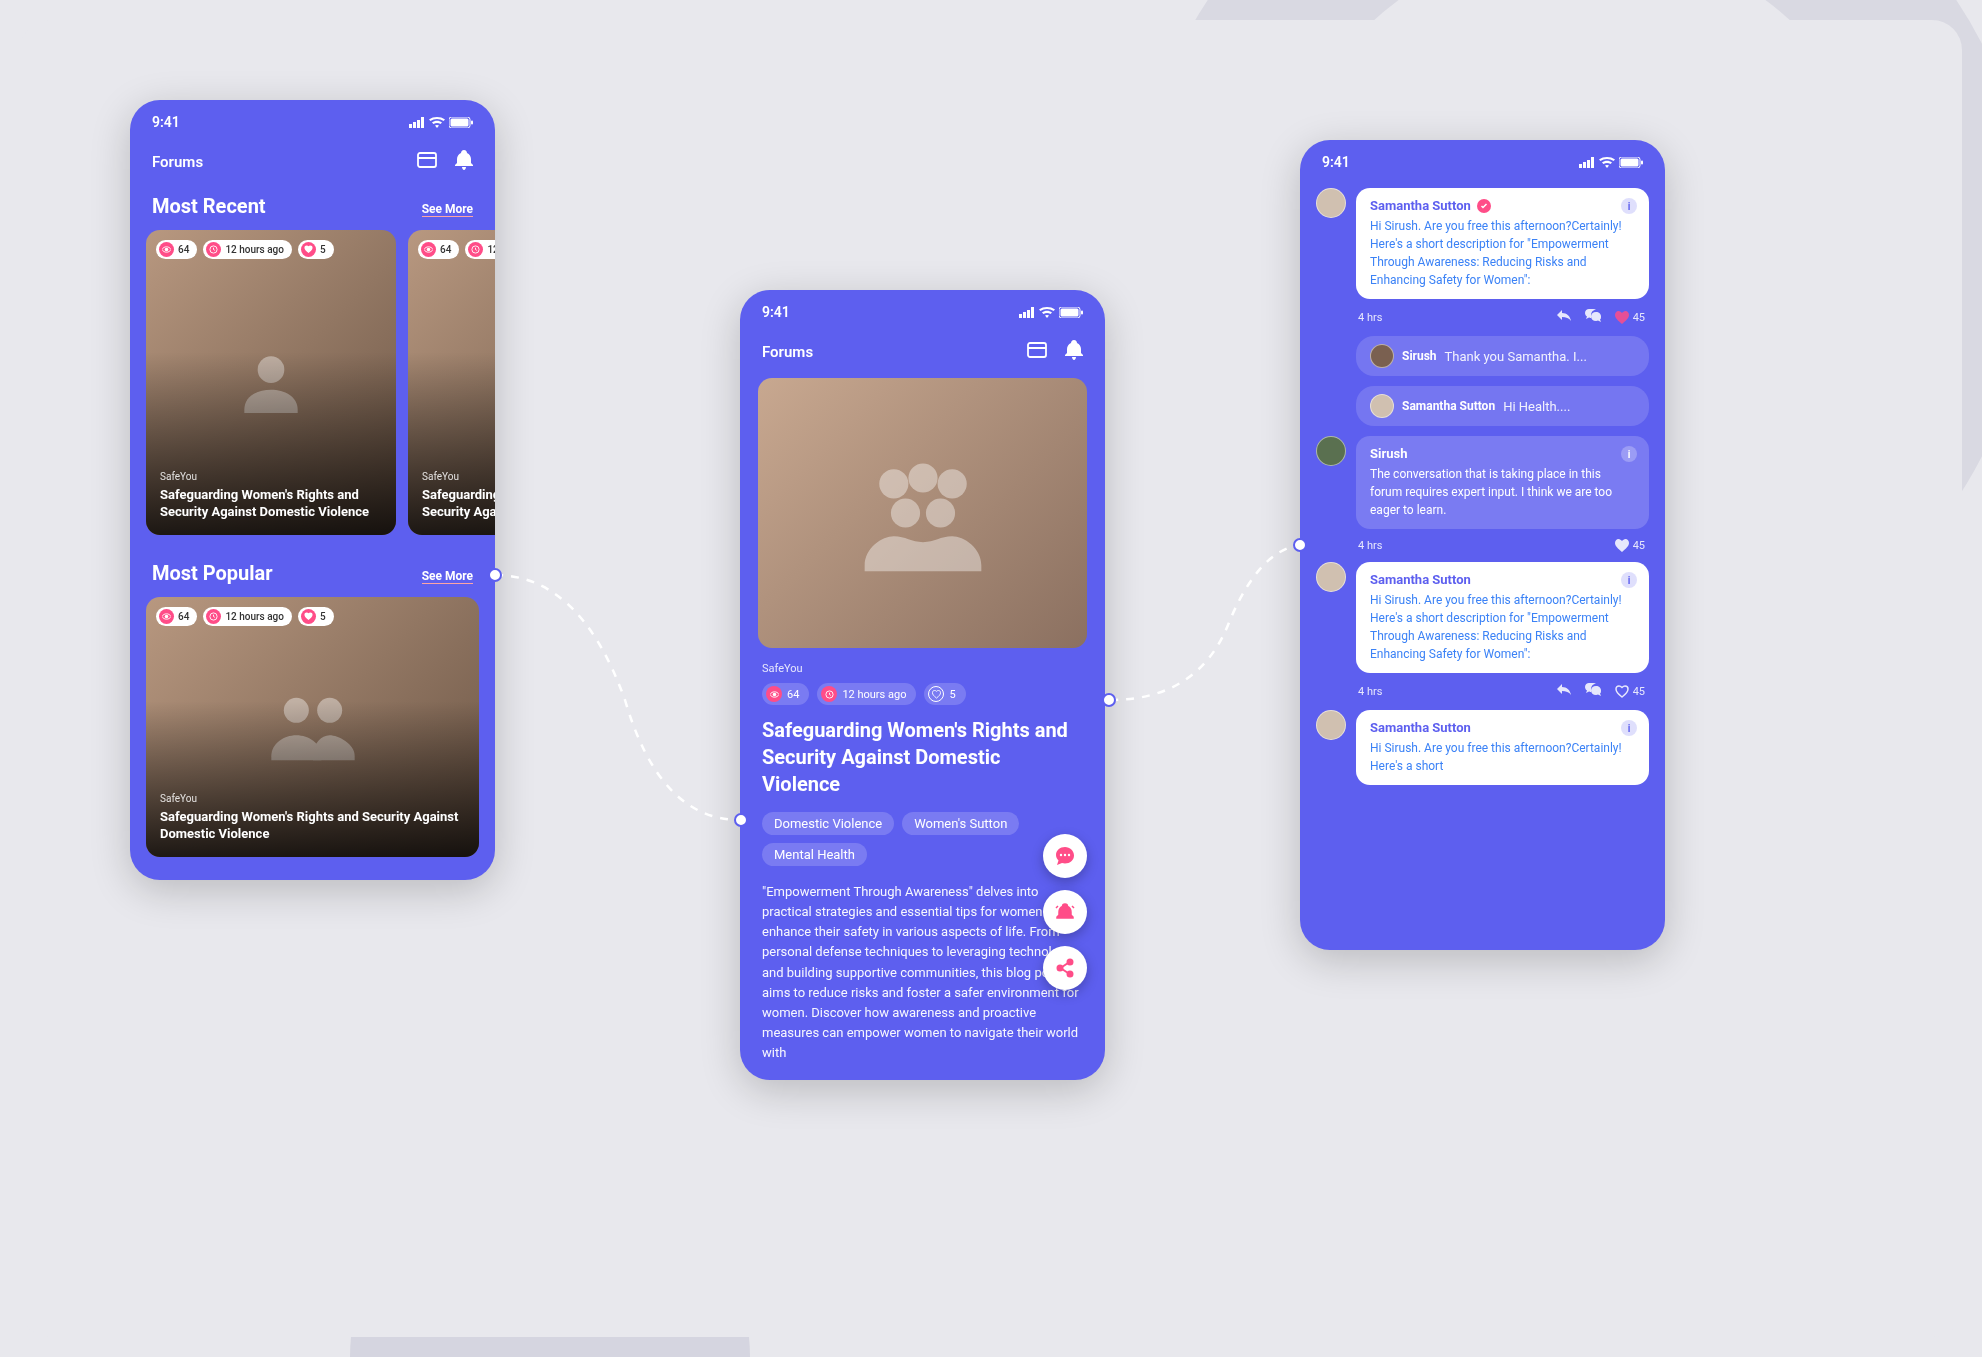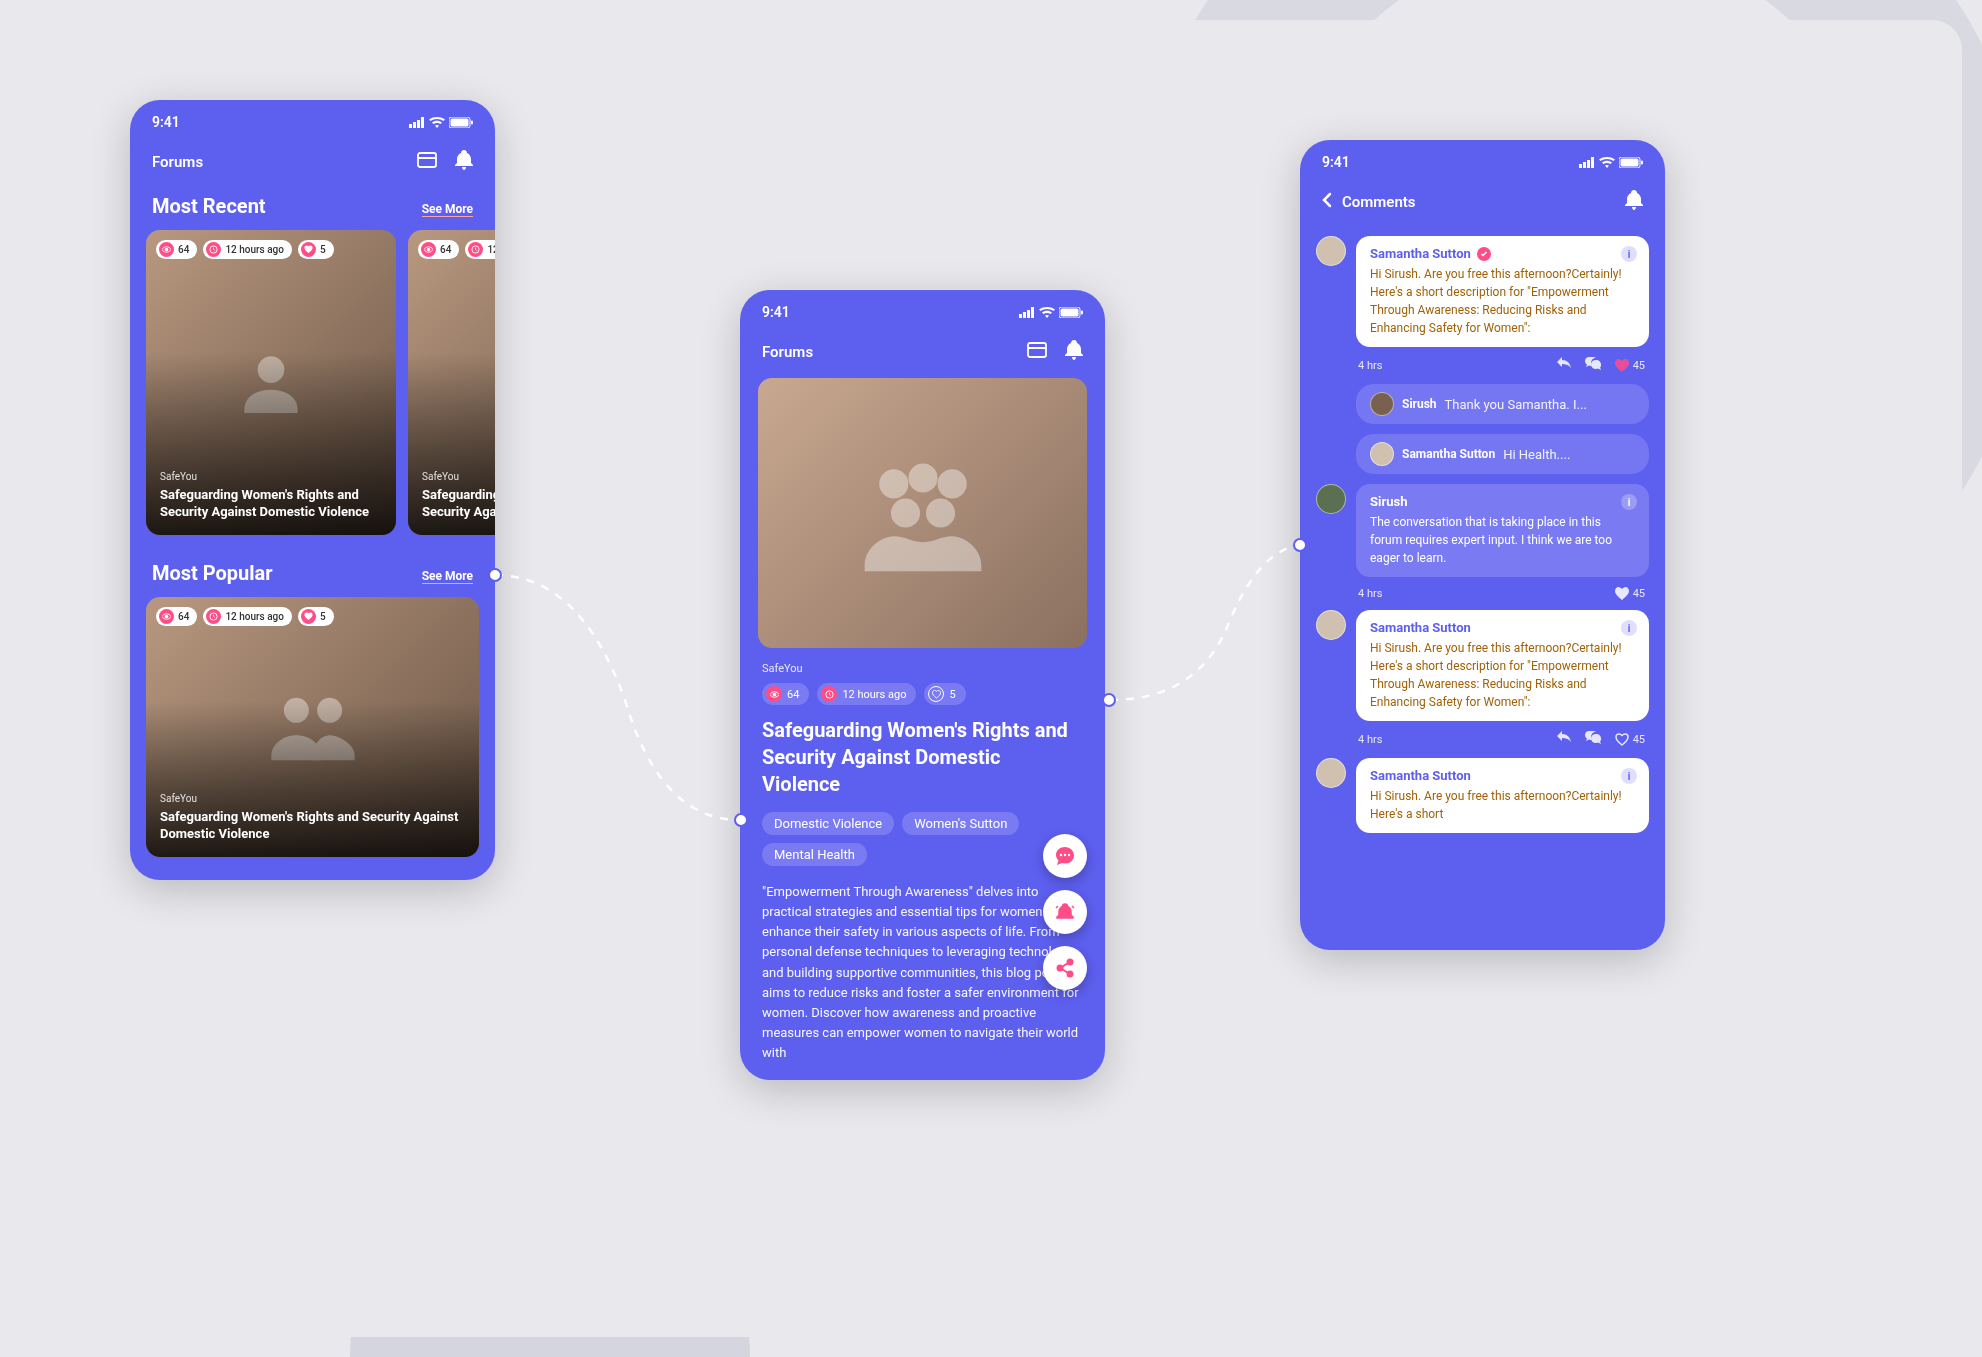--- a/index.html
+++ b/index.html
@@ -46,27 +46,27 @@
 .detail-body { padding:0 22px; font-size:13px; line-height:1.55; opacity:0.95; }
 .fab-col { position:absolute; right:18px; bottom:90px; display:flex; flex-direction:column; gap:12px; }
 .fab { width:44px; height:44px; border-radius:50%; background:#fff; display:flex; align-items:center; justify-content:center; box-shadow:0 4px 12px rgba(0,0,0,0.25); cursor:pointer; }
 .comments { padding:8px 16px; display:flex; flex-direction:column; gap:10px; overflow:hidden; }
 .comment-row { display:flex; gap:10px; align-items:flex-start; }
 .avatar { width:30px; height:30px; border-radius:50%; background:#d0c0b0; flex-shrink:0; border:1.5px solid rgba(255,255,255,0.5); }
 .comment-bubble { background:#fff; color:#333; border-radius:14px; padding:10px 14px; flex:1; position:relative; }
 .comment-bubble.alt { background:rgba(255,255,255,0.18); color:#fff; }
 .comment-name { font-size:13px; font-weight:700; color:#5d5fef; display:flex; align-items:center; gap:6px; }
 .comment-bubble.alt .comment-name { color:#fff; }
-.comment-text { font-size:12px; line-height:1.5; margin-top:4px; color:#a16207; }
+.comment-text { font-size:12px; line-height:1.5; margin-top:4px; color:#3b82f6; }
 .comment-bubble.alt .comment-text { color:#fff; }
 .verify { width:14px; height:14px; background:#ff4d88; border-radius:50%; display:inline-flex; align-items:center; justify-content:center; }
 .info-dot { position:absolute; top:10px; right:12px; width:16px; height:16px; border-radius:50%; background:rgba(93,95,239,0.2); display:flex; align-items:center; justify-content:center; color:#5d5fef; font-size:10px; font-weight:700; }
 .comment-bubble.alt .info-dot { background:rgba(255,255,255,0.25); color:#fff; }
 .comment-footer { display:flex; justify-content:space-between; align-items:center; padding:0 4px 0 42px; font-size:11px; opacity:0.85;gap:20px; }
-.cf-actions { display:flex; gap:14px; }
+.cf-actions { display:flex; gap:14px; align-items:center; }
 .reply-pill { background:rgba(255,255,255,0.15); border-radius:18px; padding:8px 14px; display:flex; align-items:center; gap:8px; margin-left:40px; }
 .reply-pill .avatar { width:24px; height:24px; }
 .reply-name { font-size:12px; font-weight:700; }
 .reply-text { font-size:13px; opacity:0.9; }
 .dot { position:absolute; width:14px; height:14px; background:#fff; border-radius:50%; border:2px solid #5d5fef; }
 .img-placeholder{width:100%;height:100%;background:linear-gradient(135deg,#b89880,#6b5545);display:flex;align-items:center;justify-content:center}
 .people-svg{opacity:0.4}
 </style>
 </head>
 <body>
@@ -380,33 +380,20 @@
           </span>
       <span class="battery-icon">
             <svg width="24" height="11" viewBox="0 0 24 11">
               <rect x="0" y="0" width="21" height="11" rx="2.5" fill="none" stroke="#fff" stroke-width="1"></rect>
               <rect x="1.5" y="1.5" width="18" height="8" rx="1.5" fill="#fff"></rect>
               <rect x="22" y="3.5" width="2" height="4" rx="1" fill="#fff"></rect>
             </svg>
           </span>
     </div>
   </div>
-  <div class="header">
-    <div class="header-left">
-      <span><svg width="10" height="16" viewBox="0 0 10 16" fill="none" stroke="#fff" stroke-width="2.5" stroke-linecap="round">
-              <path d="M8 2L2 8l6 6"></path>
-            </svg></span>
-      <span class="header-title">Comments</span>
-    </div>
-    <div class="header-icons">
-      <span><svg width="18" height="20" viewBox="0 0 18 20" fill="#fff">
-              <path d="M9 0C7 0 6 1.5 6 3C3.5 4 2 6.5 2 9V13L0 15V16H18V15L16 13V9C16 6.5 14.5 4 12 3C12 1.5 11 0 9 0ZM7 17C7 18.5 8 20 9 20C10 20 11 18.5 11 17H7Z"></path>
-            </svg></span>
-    </div>
-  </div>
 
   <div class="comments">
 
     <div class="comment-row">
       <div class="avatar"></div>
       <div class="comment-bubble">
         <div class="comment-name">
               <span>Samantha Sutton</span>
               <span class="verify">
                 <svg width="8" height="8" viewBox="0 0 8 8" fill="none" stroke="#fff" stroke-width="1.5">

